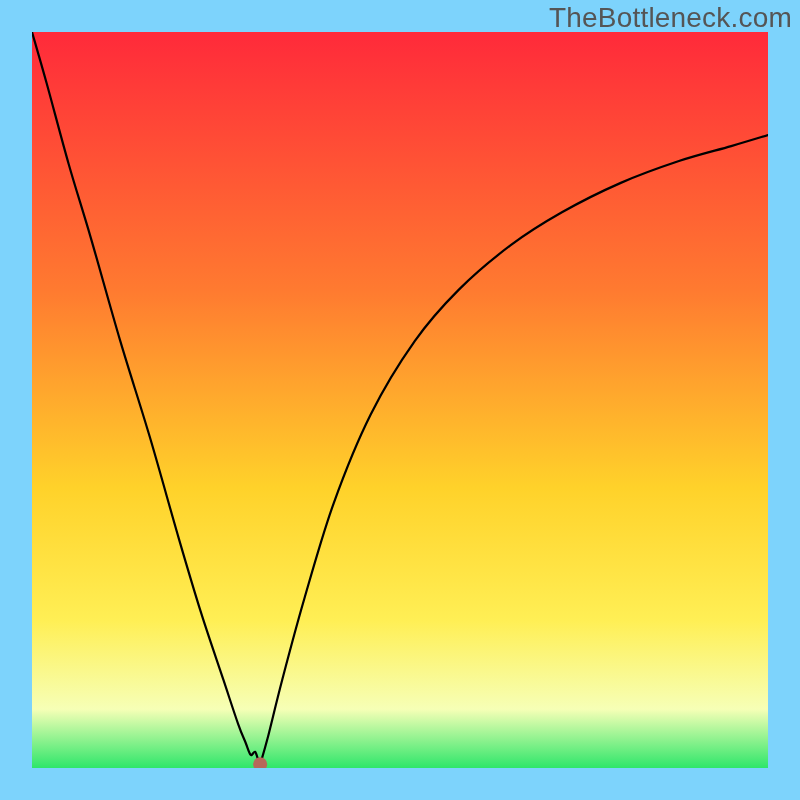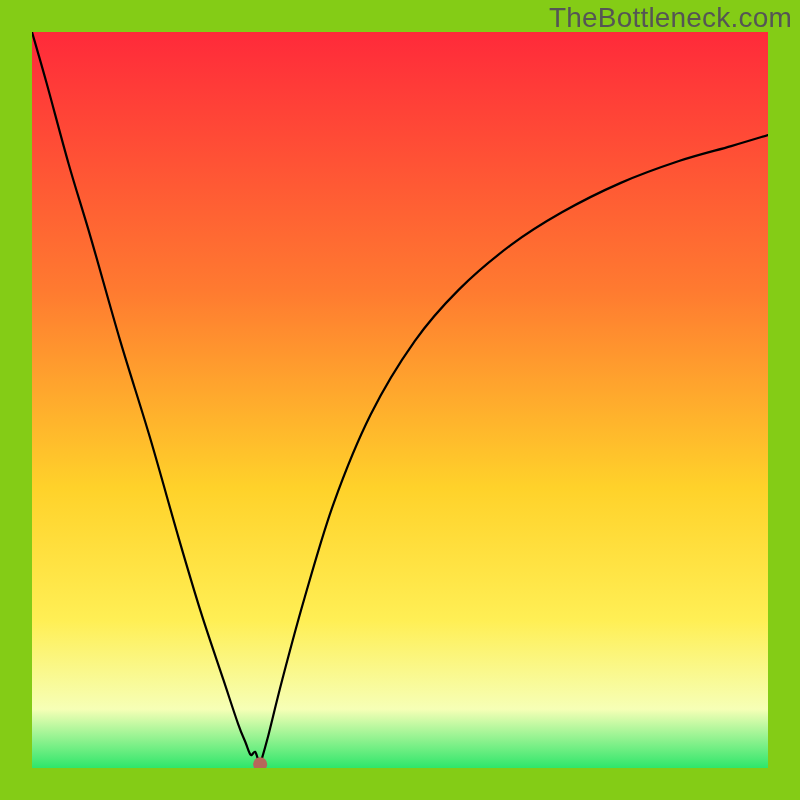--- a/index.html
+++ b/index.html
@@ -10,21 +10,21 @@
     background: #000;
     position: relative;
     font-family: Arial, Helvetica, sans-serif;
   }
   .outer {
     position: absolute;
     top: 0;
     left: 0;
     width: 800px;
     height: 800px;
-    background: #84cc16;
+    background: #7dd3fc;
   }
   .plot {
     position: absolute;
     top: 32px;
     left: 32px;
     width: 736px;
     height: 736px;
     overflow: hidden;
   }
   .watermark {

